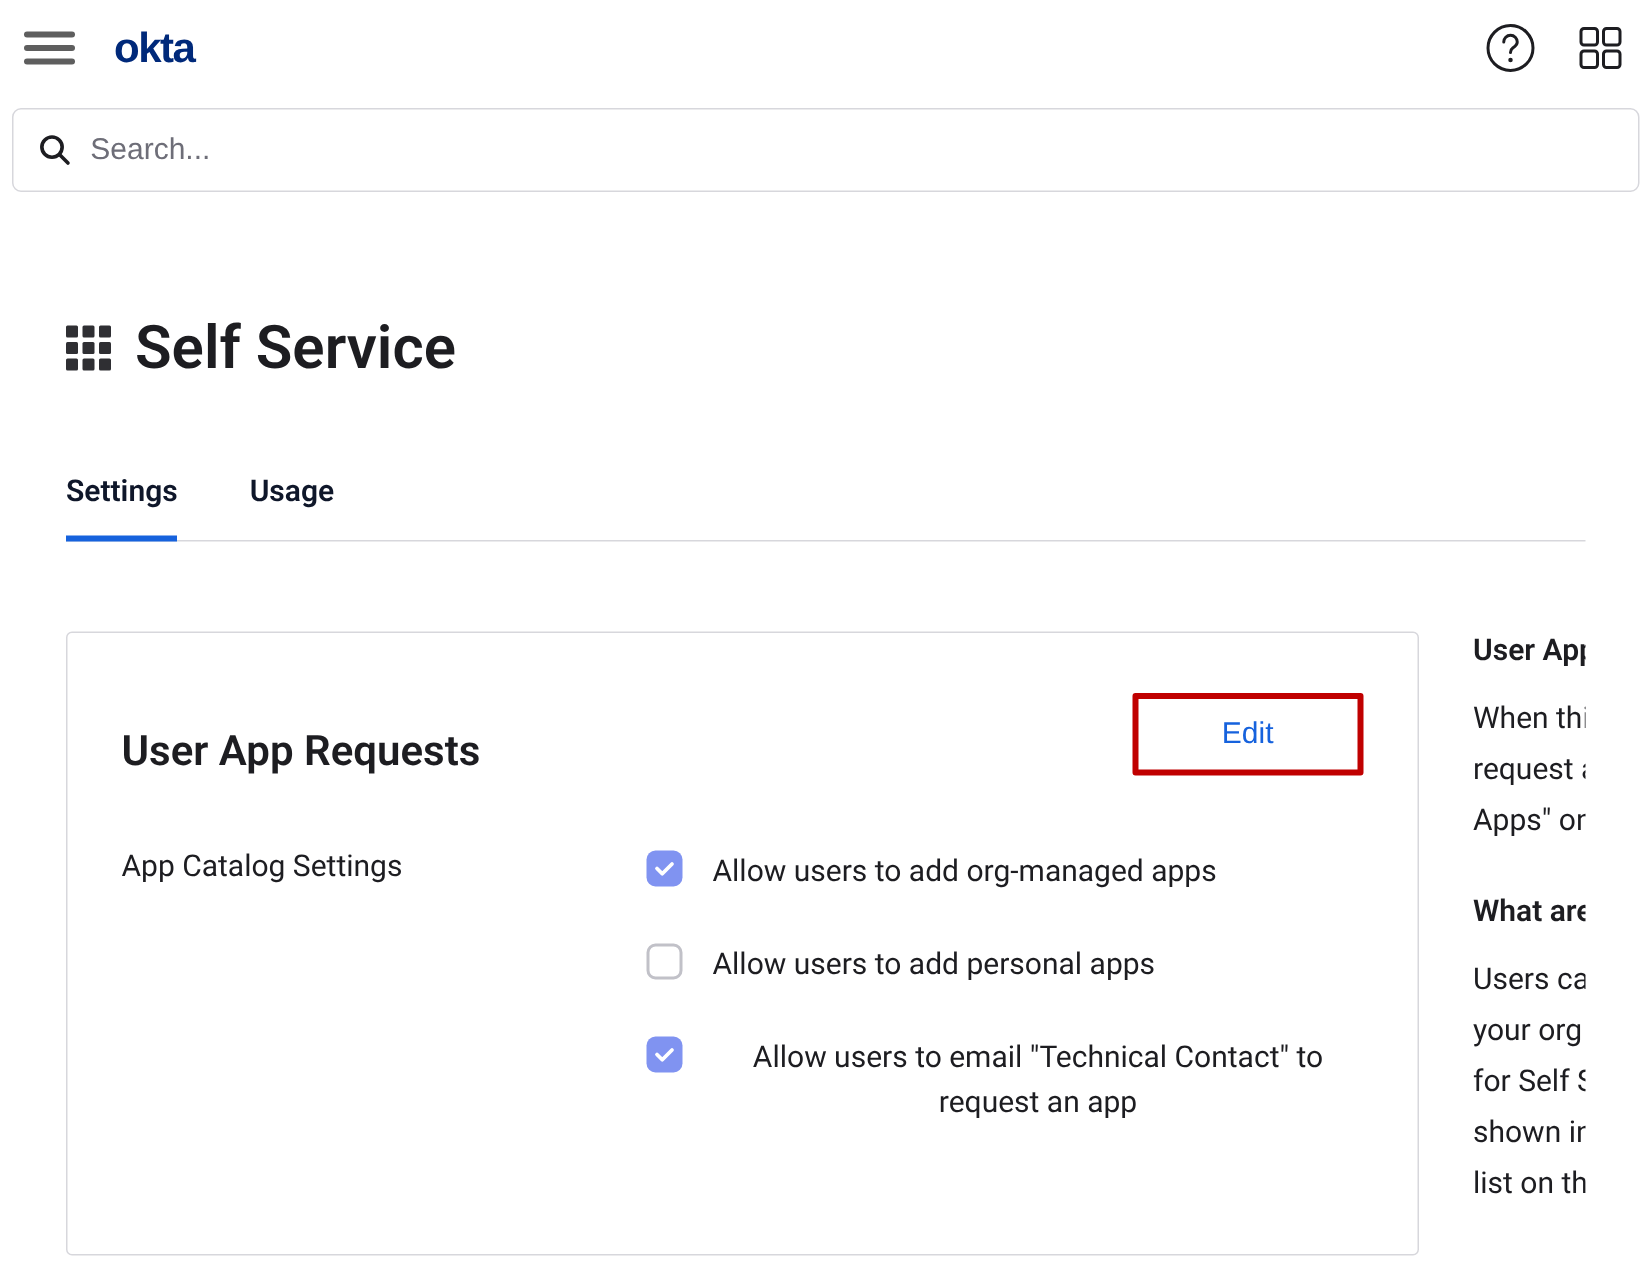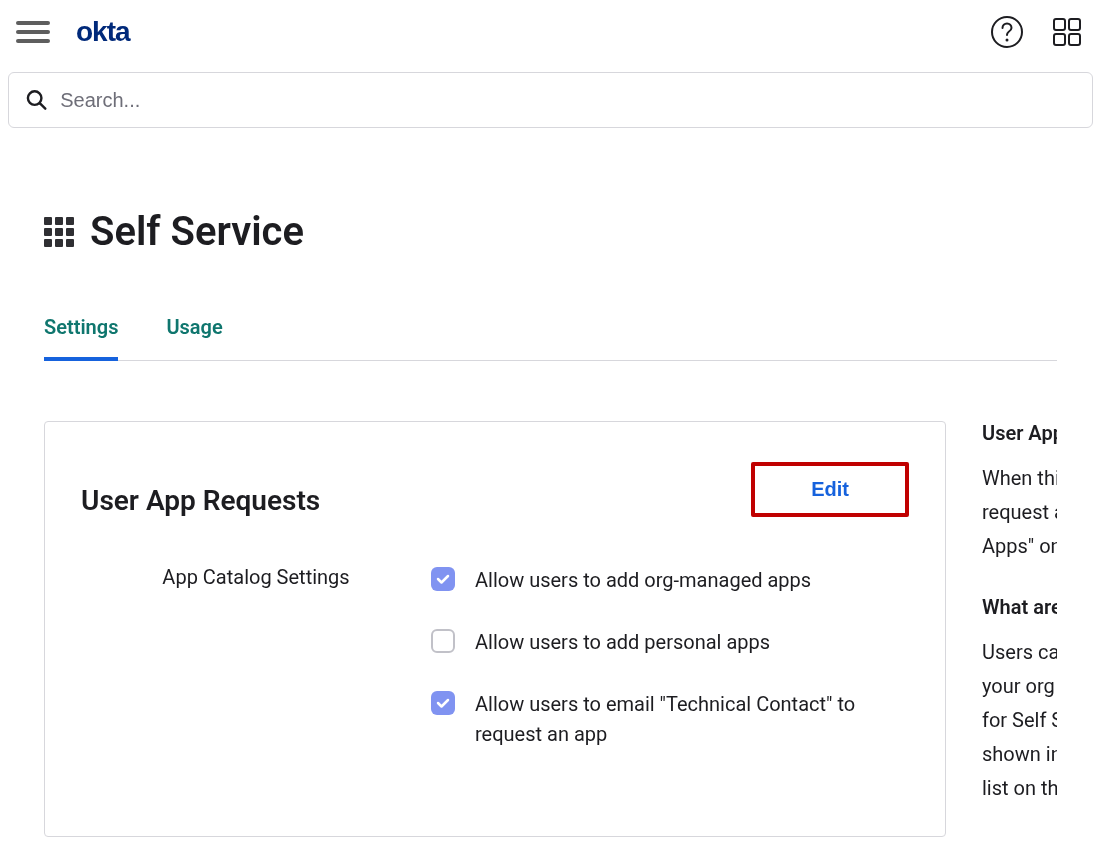--- a/index.html
+++ b/index.html
@@ -100,21 +100,21 @@
     color: #1d1d21;
   }
   .tabs {
     display: flex;
     gap: 48px;
     border-bottom: 1px solid #d7d7dc;
   }
   .tab {
     font-size: 20px;
     font-weight: 600;
-    color: #0f766e;
+    color: #0f172a;
     padding: 0 0 18px 0;
     cursor: pointer;
     border-bottom: 4px solid transparent;
     margin-bottom: -1px;
   }
   .tab.active {
     border-bottom-color: #1662dd;
   }
   .content-row {
     display: flex;
@@ -135,41 +135,41 @@
   }
   .card-title {
     font-size: 28px;
     font-weight: 600;
   }
   .edit-btn {
     border: 4px solid #c00000;
     padding: 12px 56px;
     color: #1662dd;
     font-size: 20px;
-    font-weight: 700;
+    font-weight: 400;
     background: #fff;
     cursor: pointer;
     border-radius: 2px;
   }
   .form-row {
     display: flex;
     align-items: flex-start;
     gap: 0;
   }
   .form-label {
     font-size: 20px;
     width: 350px;
     color: #1d1d21;
-    text-align: center;
   }
   .checkbox-group {
     display: flex;
     flex-direction: column;
     gap: 32px;
     flex: 1;
+    text-align: center;
   }
   .checkbox-row {
     display: flex;
     align-items: flex-start;
     gap: 20px;
   }
   .checkbox {
     width: 24px;
     height: 24px;
     border-radius: 6px;

